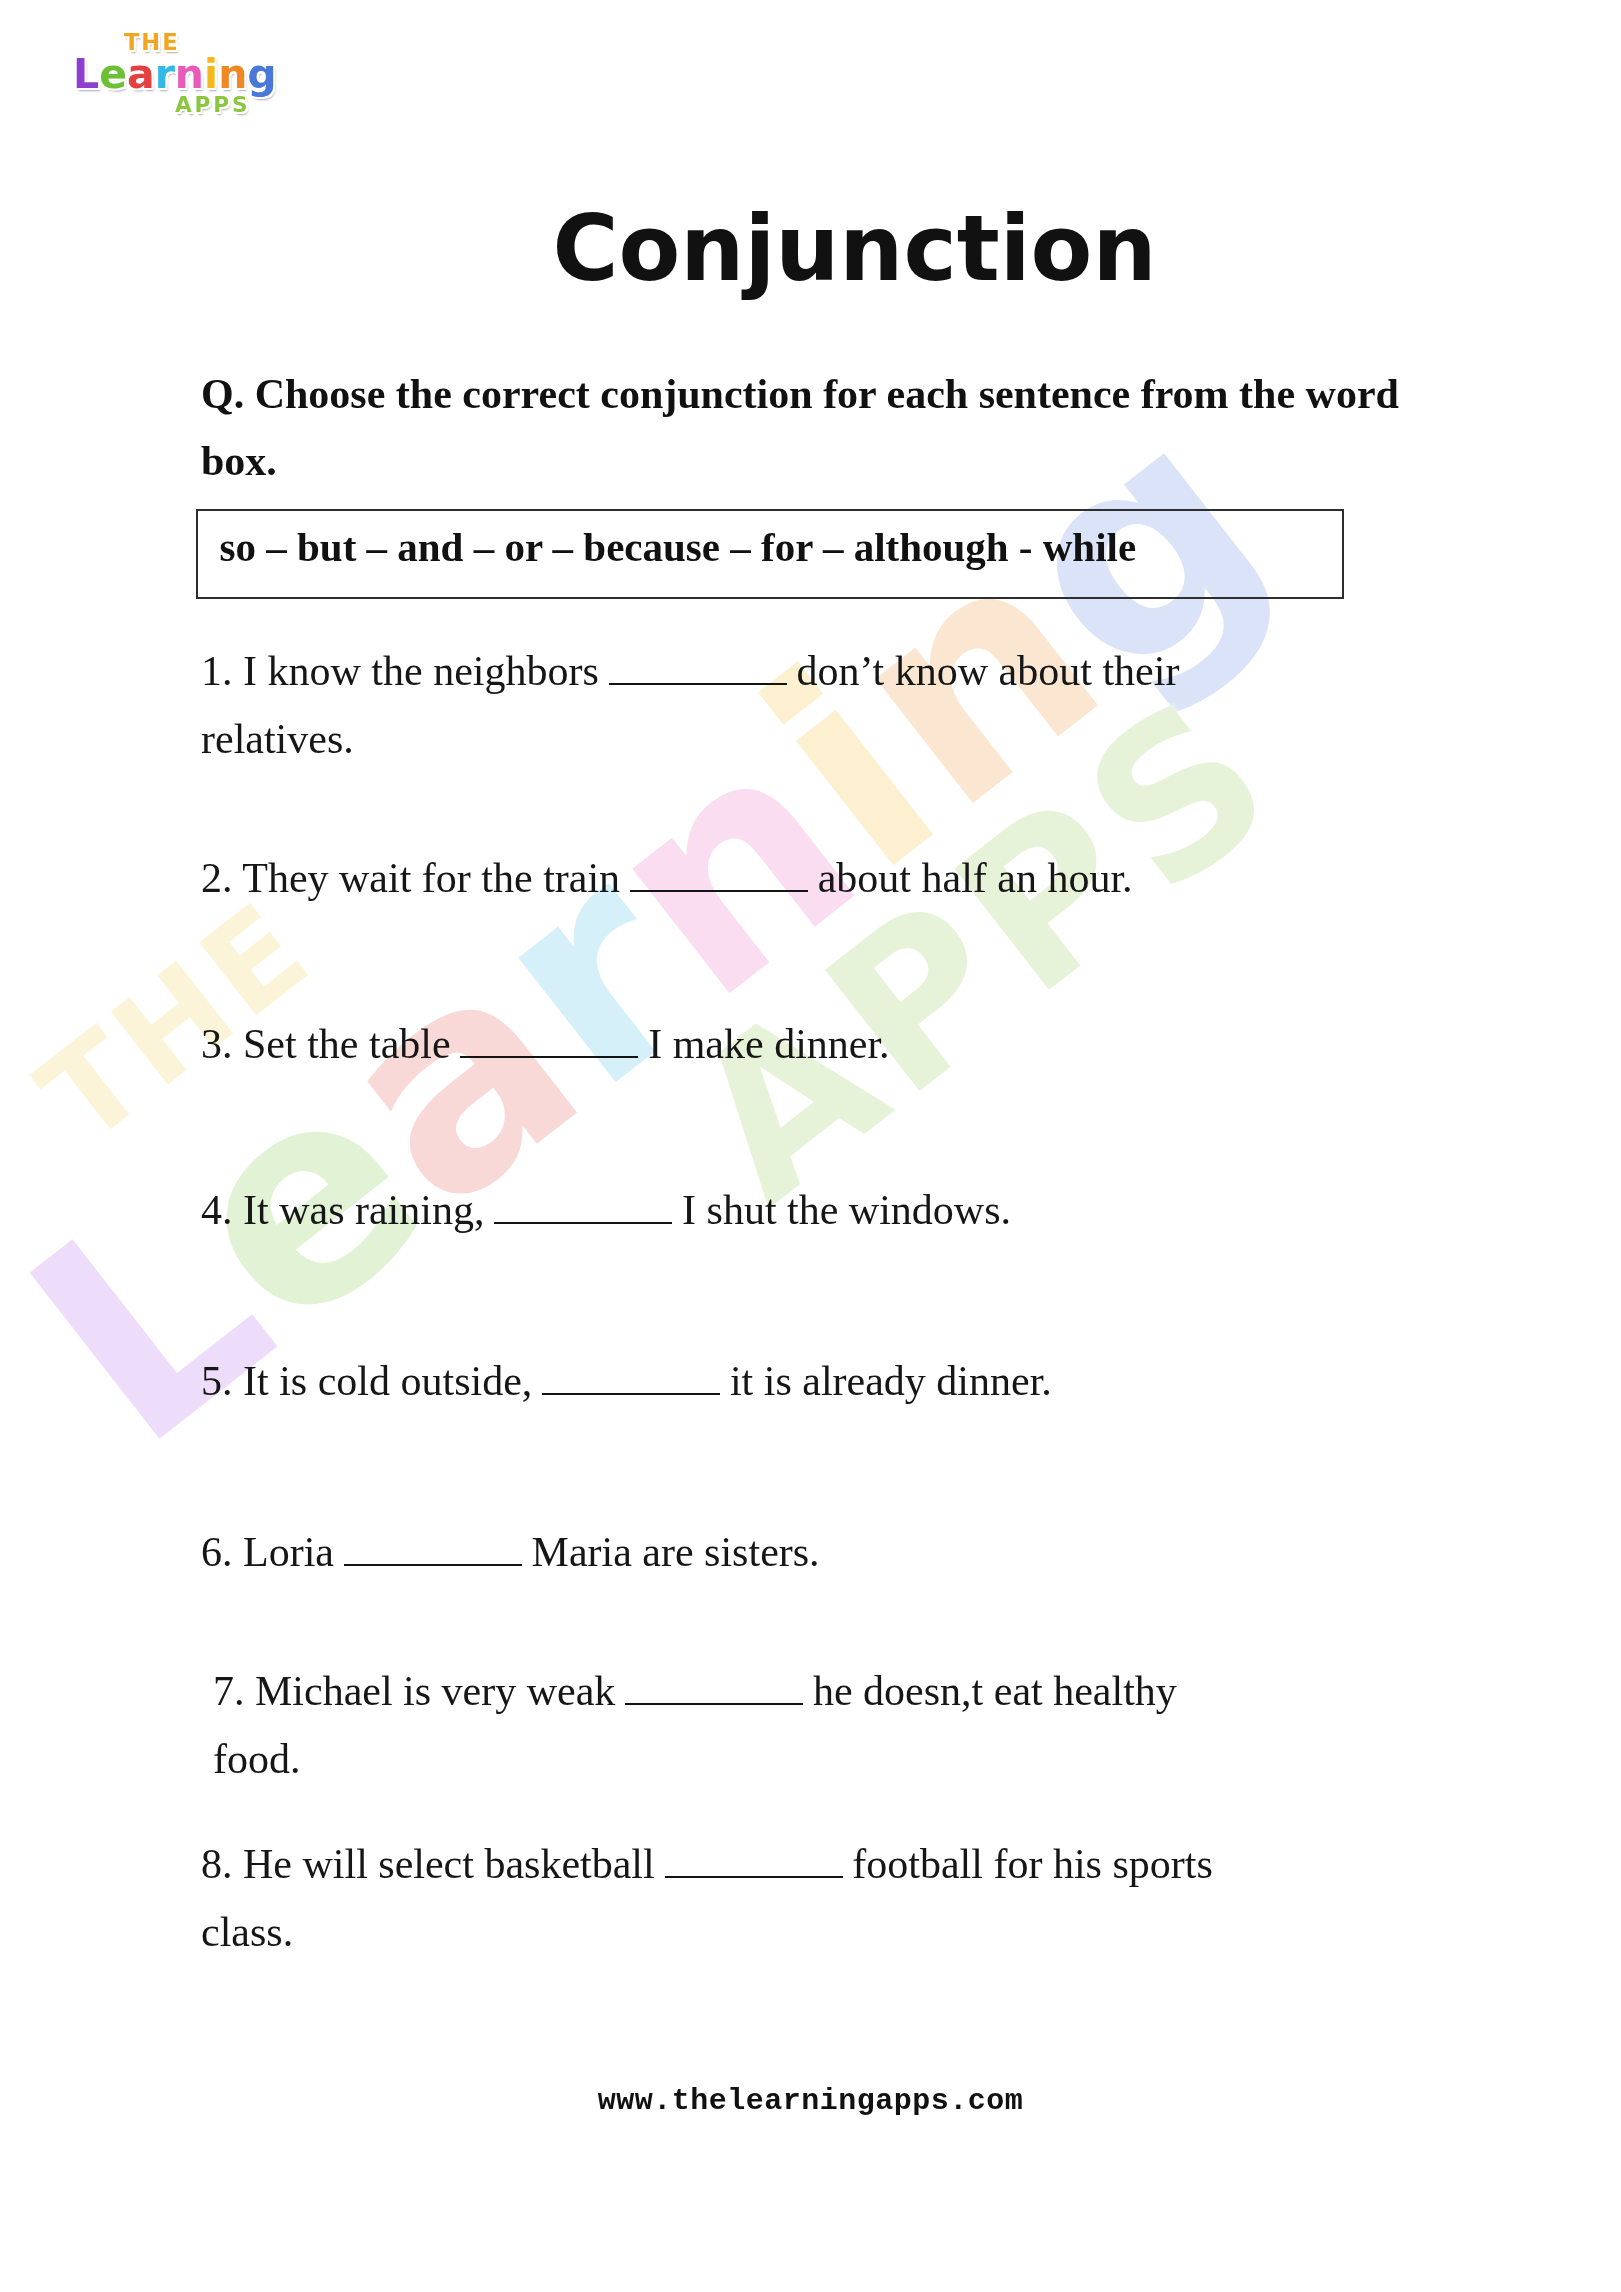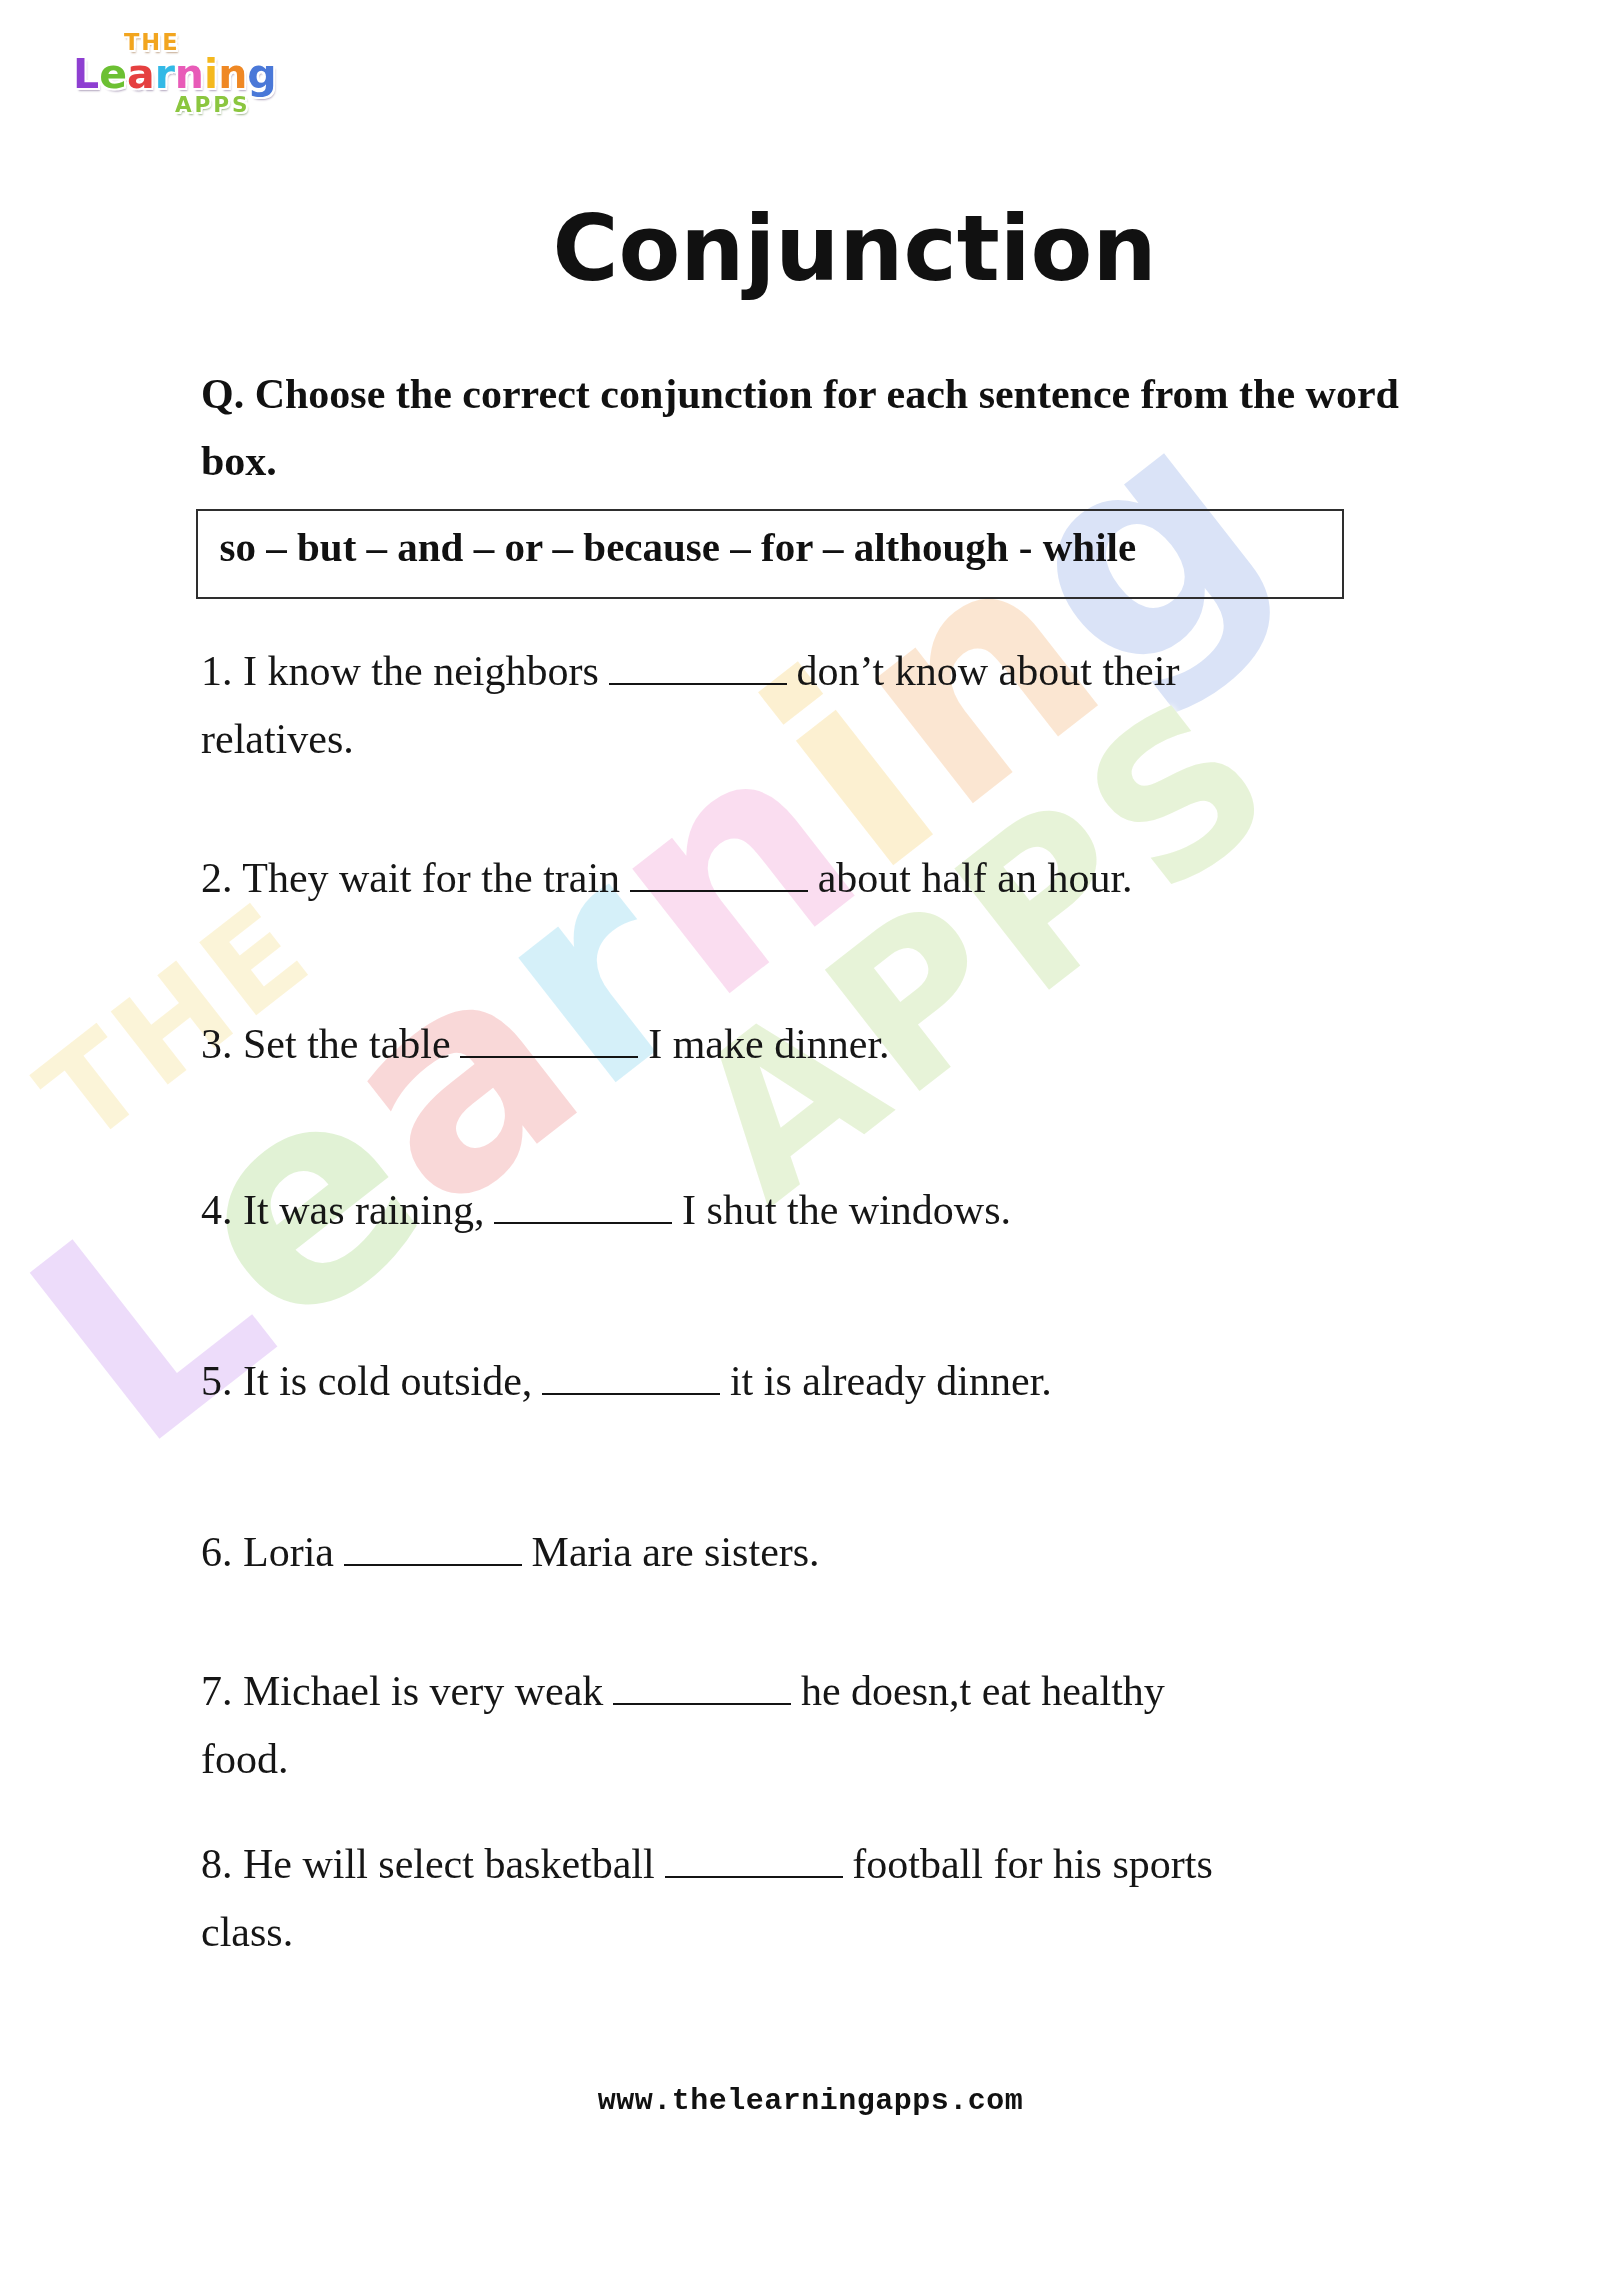--- a/index.html
+++ b/index.html
@@ -56,21 +56,21 @@
     position:absolute; left:201px; top:637px; width:1237px;
     font-size:42px; line-height:1.62; color:#161616;
   }
   .sentence { margin:0 0 96px 0; }
   .sentence:nth-of-type(1) { margin-bottom:71px; }
   .sentence:nth-of-type(2) { margin-bottom:98px; }
   .sentence:nth-of-type(3) { margin-bottom:98px; }
   .sentence:nth-of-type(4) { margin-bottom:103px; }
   .sentence:nth-of-type(5) { margin-bottom:103px; }
   .sentence:nth-of-type(6) { margin-bottom:71px; }
-  .sentence:nth-of-type(7) { margin-bottom:37px; }
+  .sentence:nth-of-type(7) { margin-bottom:37px;margin-left:12px; }
   .sentence:nth-of-type(8) { margin-bottom:0; }
 
   .blank {
     display:inline-block; width:178px; height:0.85em;
     border-bottom:2.9px solid #141414; margin:0 9.8px;
   }
 
   .footer {
     position:absolute; top:2084px; left:0; width:100%; text-align:center;
     font-family:Liberation Mono, monospace; font-weight:bold;

